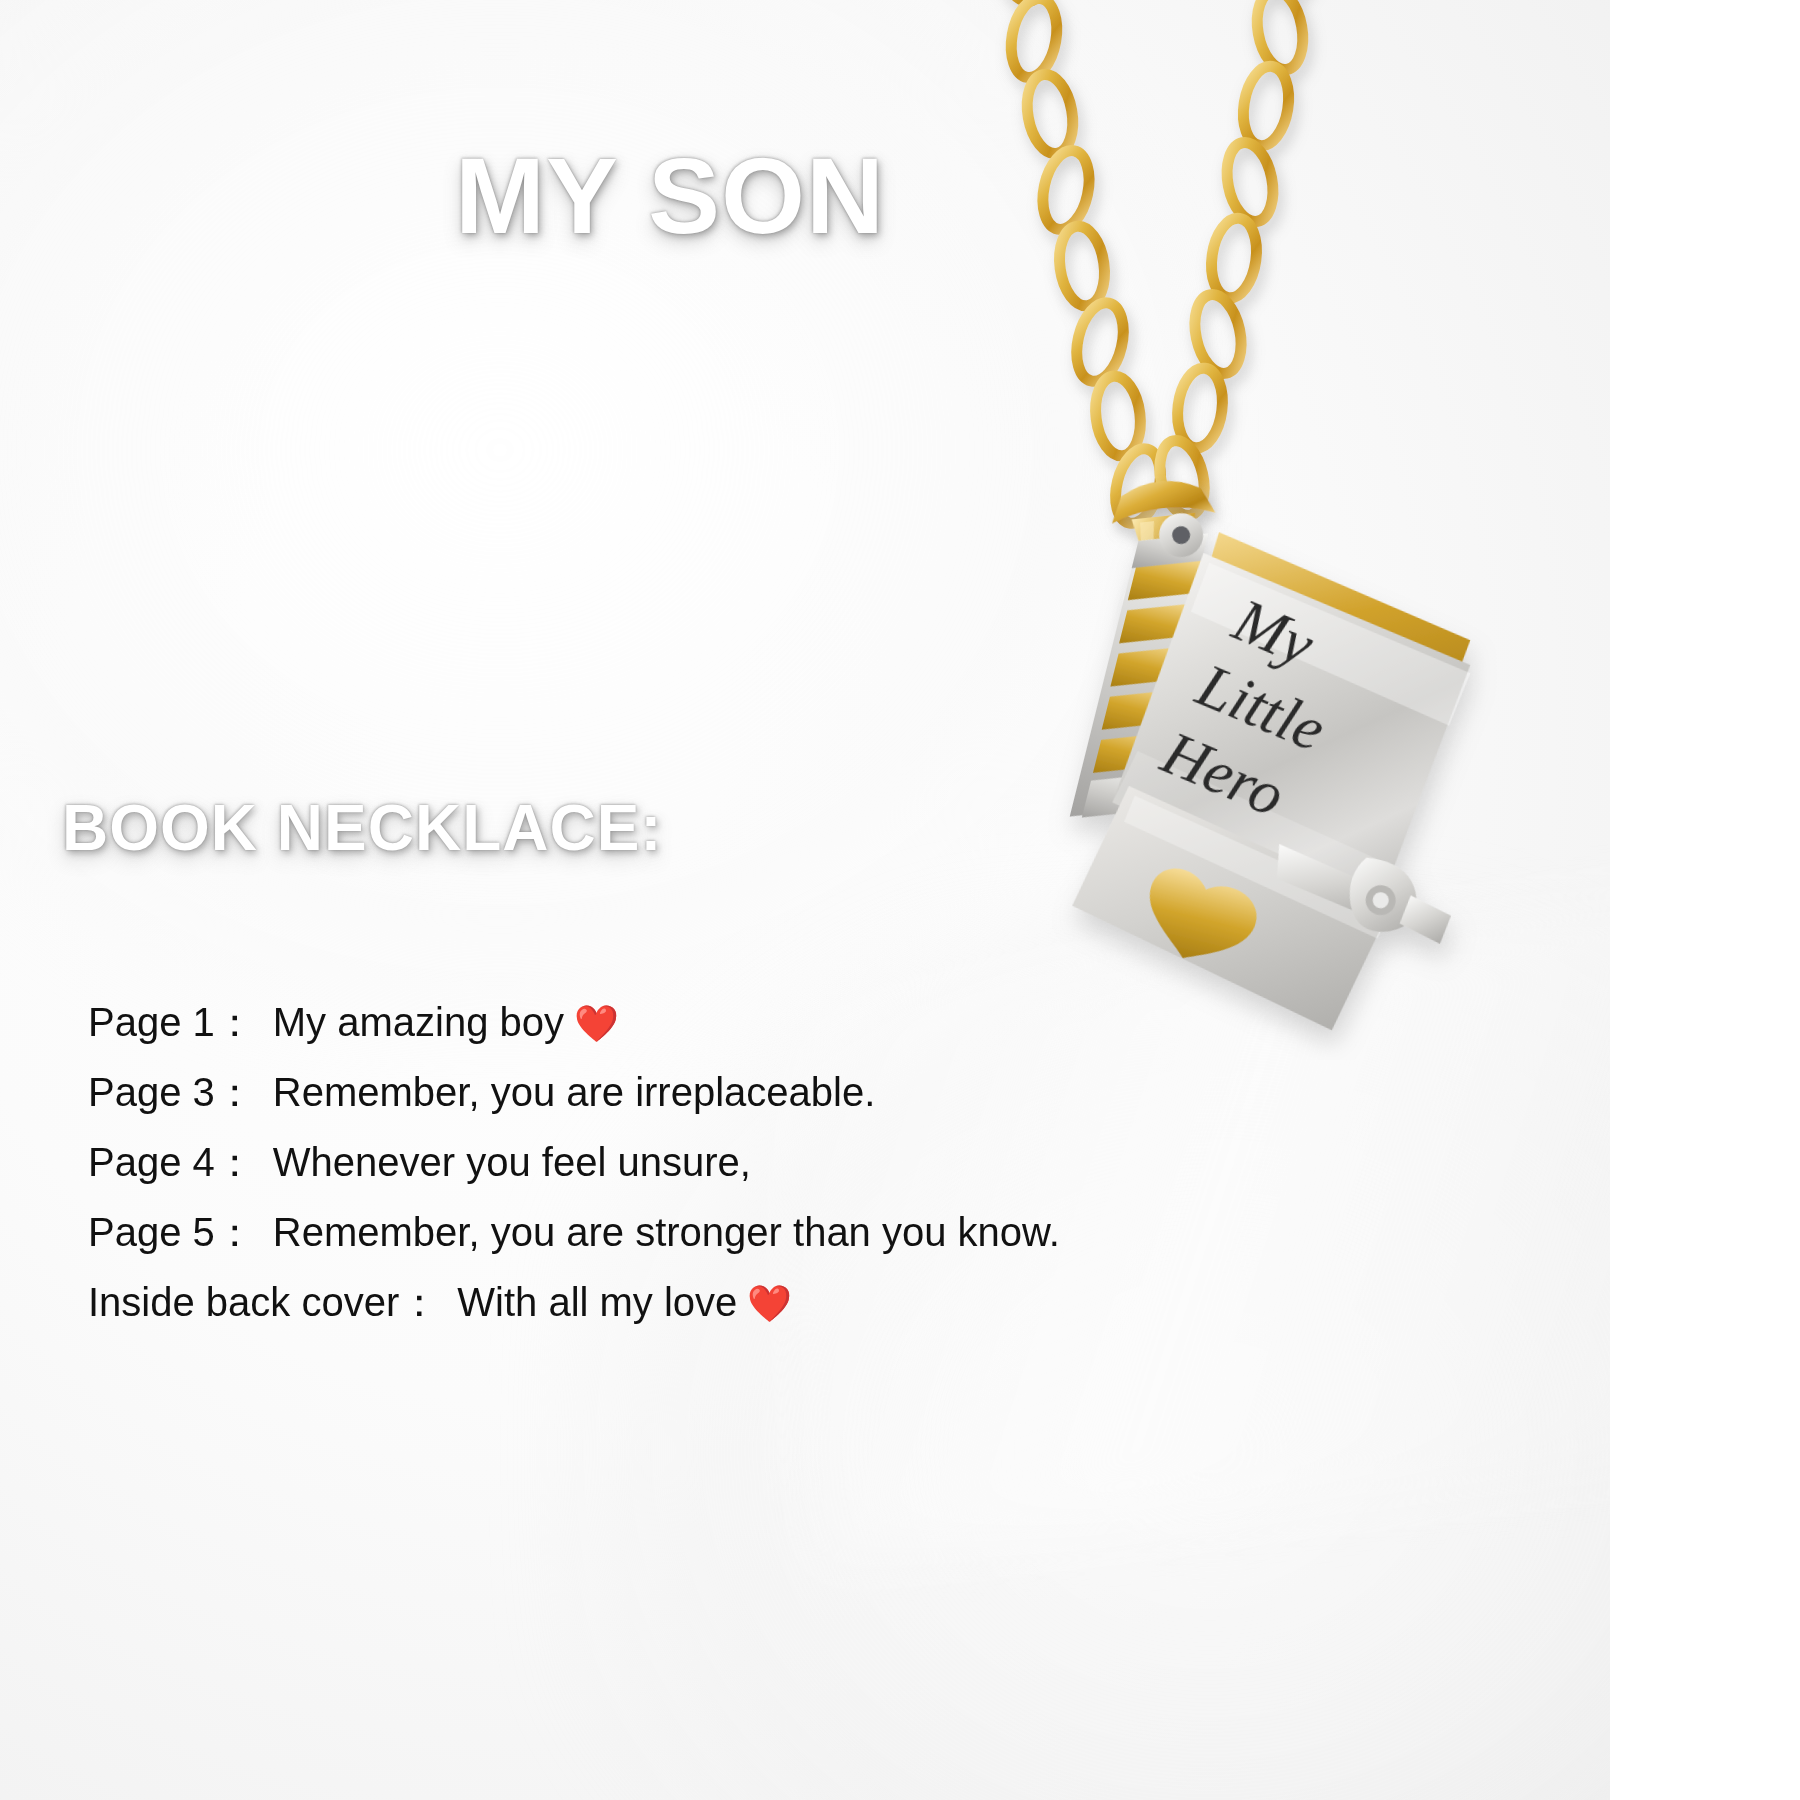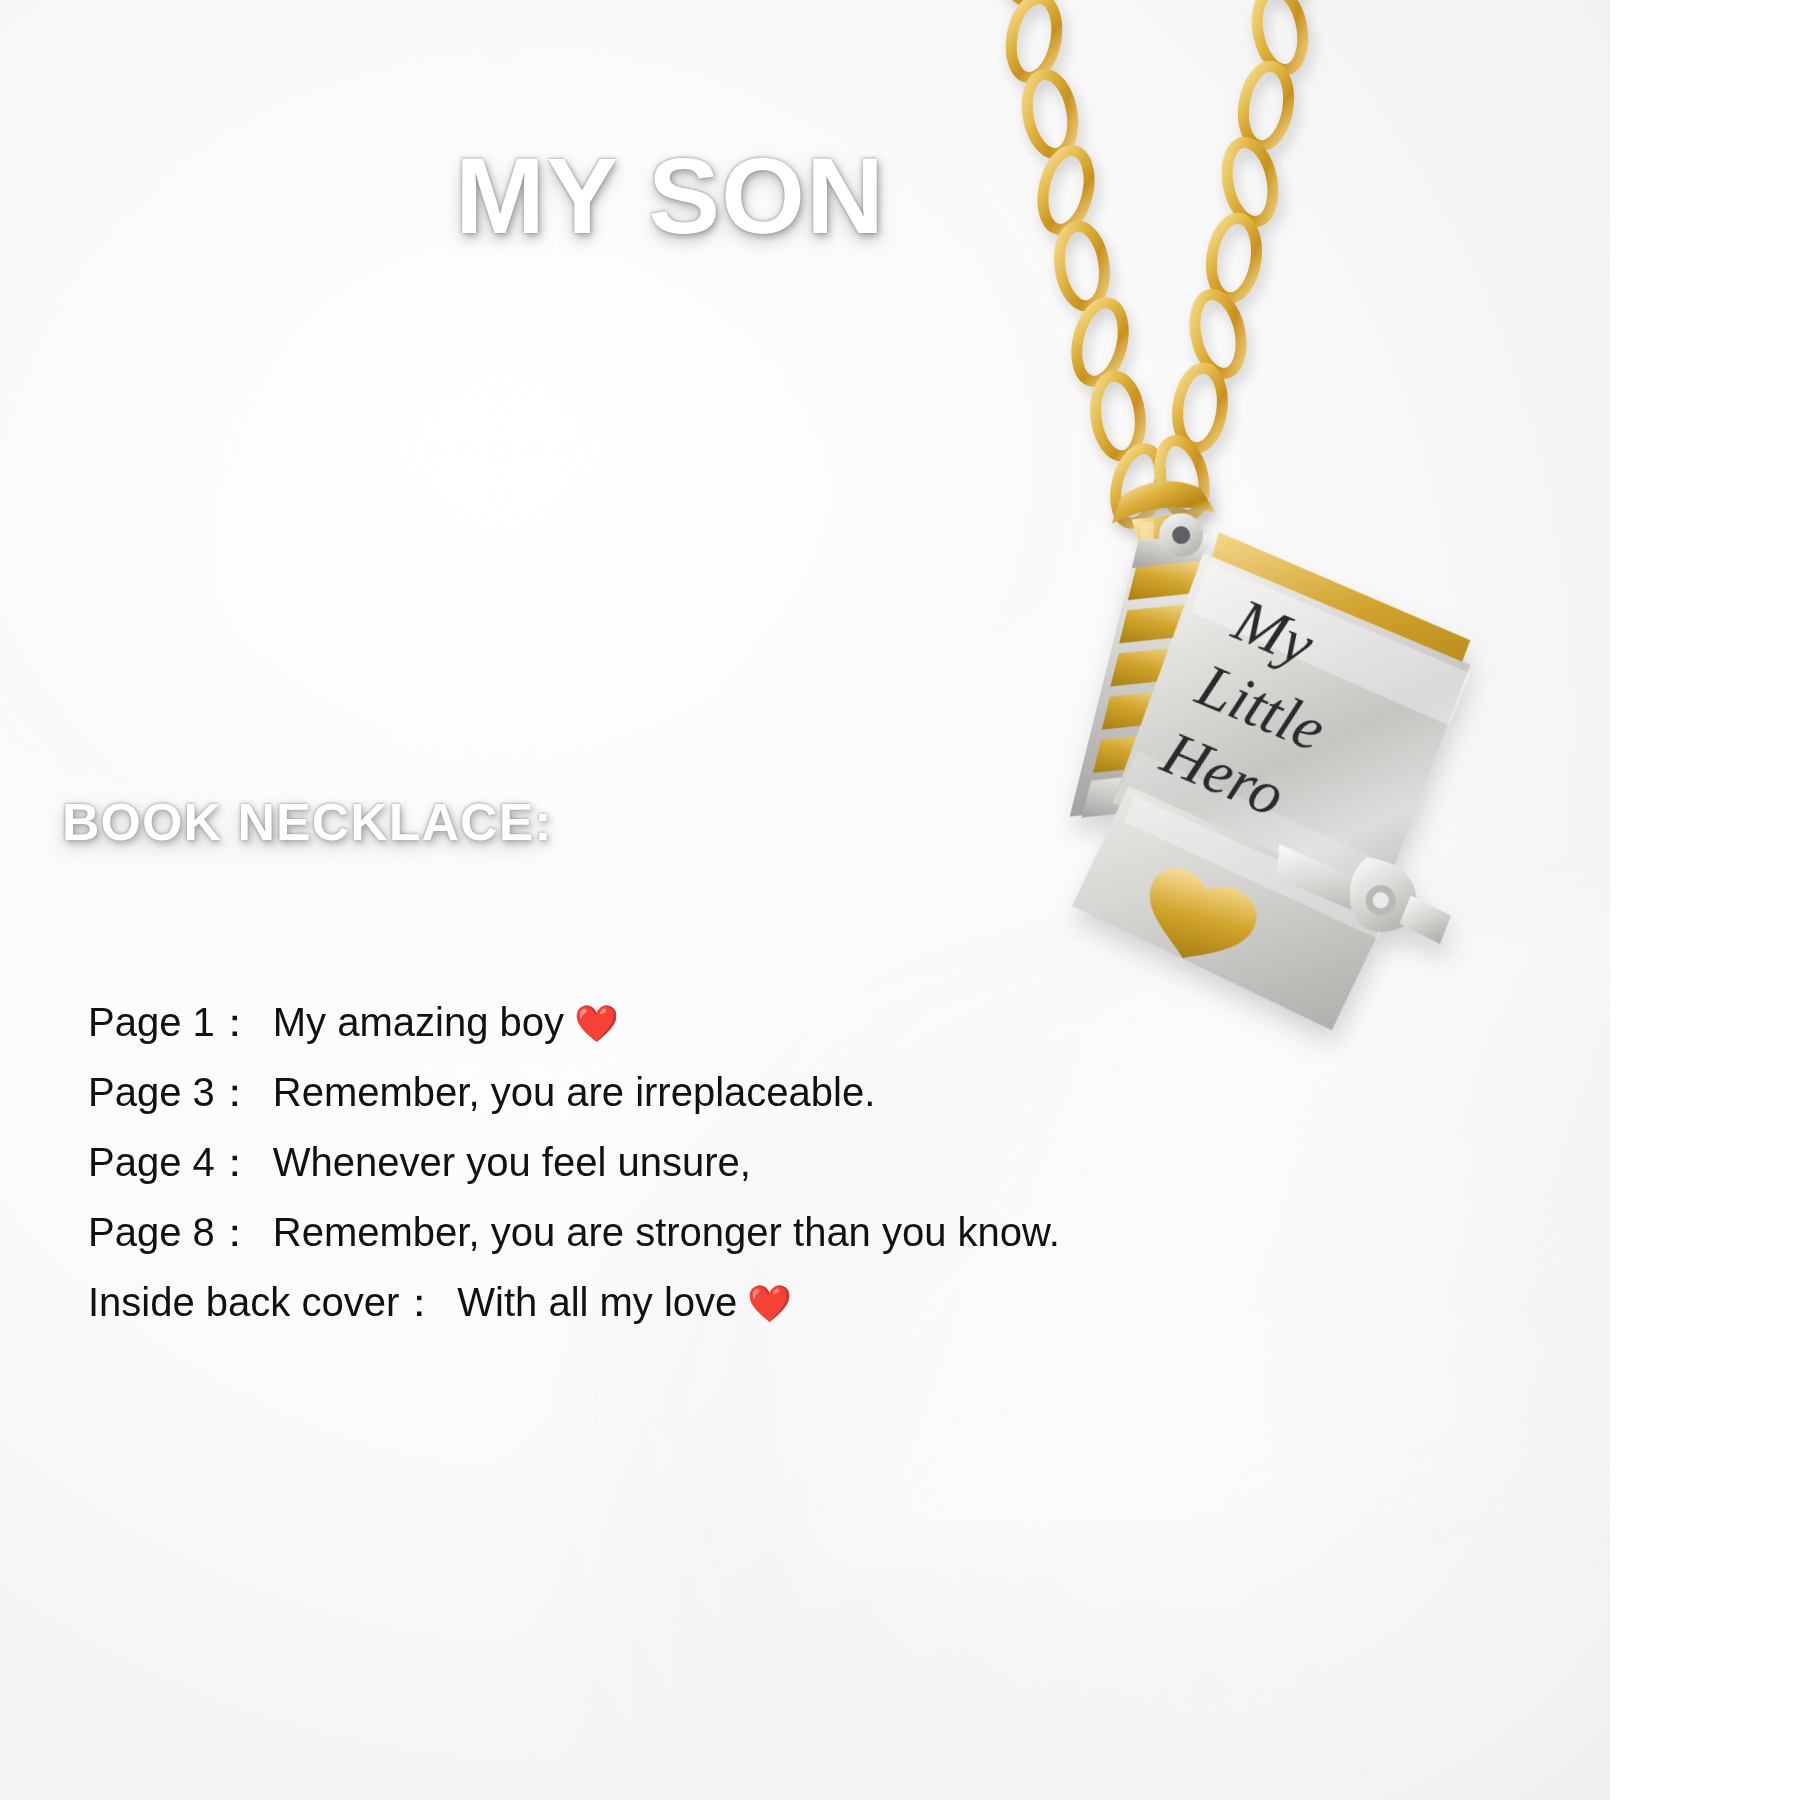--- a/index.html
+++ b/index.html
@@ -57,21 +57,21 @@
   }
   #title-main {
     left: 455px;
     top: 142px;
     font-size: 108px;
     line-height: 1;
   }
   #title-sub {
     left: 62px;
     top: 796px;
-    font-size: 52px;
+    font-size: 64px;
     line-height: 1;
   }
 
   
   #page-list {
     position: absolute;
     left: 88px;
     top: 1002px;
     width: 1300px;
   }
@@ -301,21 +301,21 @@
       <span class="heart"></span>
     </div>
 
     <div class="page-line">
       <span class="page-label">Page 4：</span>
       <span class="page-text">Whenever you feel unsure,</span>
       <span class="heart"></span>
     </div>
 
     <div class="page-line">
-      <span class="page-label">Page 8：</span>
+      <span class="page-label">Page 5：</span>
       <span class="page-text">Remember, you are stronger than you know.</span>
       <span class="heart"></span>
     </div>
 
 
     <div class="page-line">
       <span class="page-label">Inside back cover：</span>
       <span class="page-text">With all my love</span>
       <span class="heart">❤️</span>
     </div>

